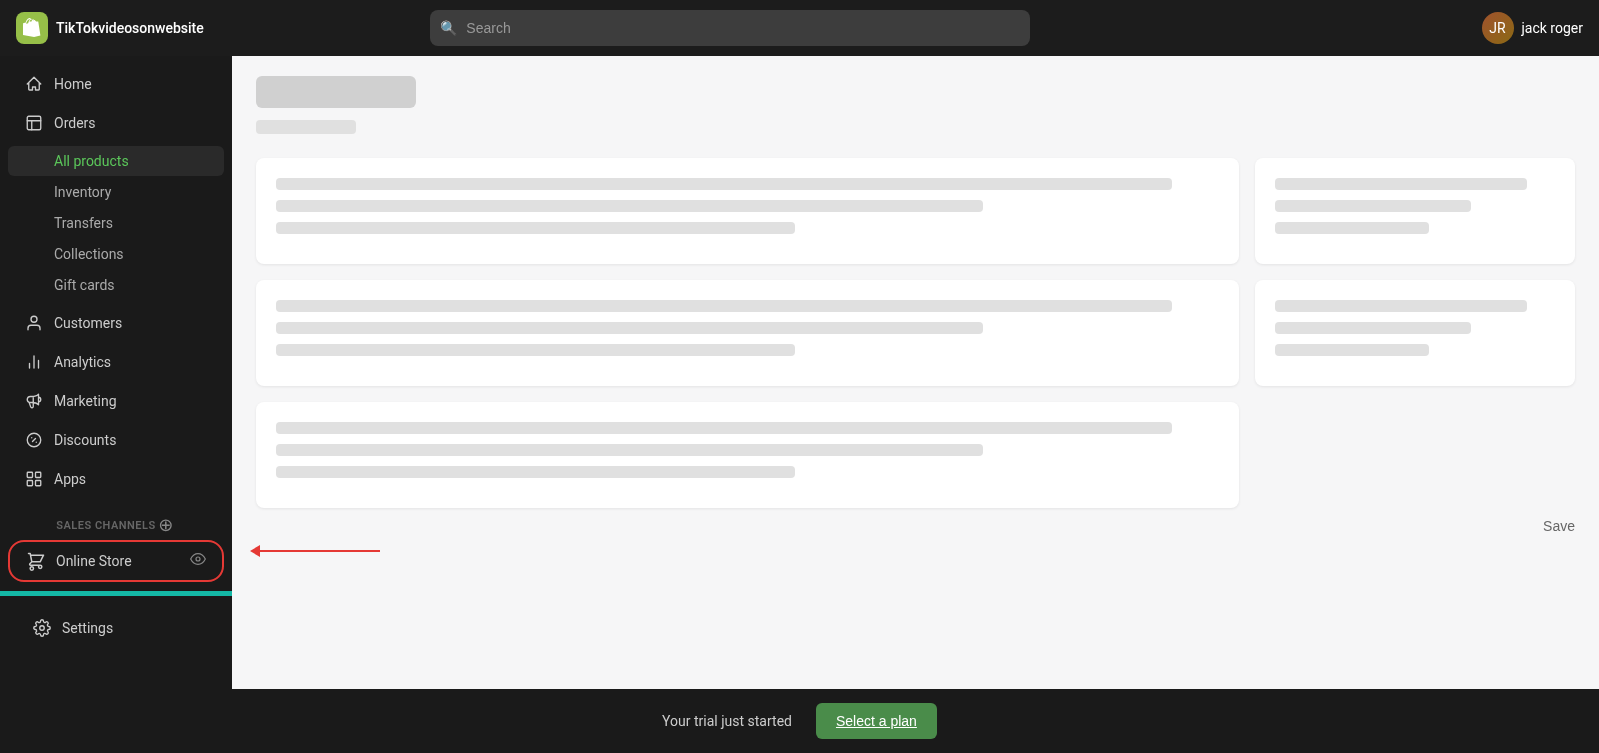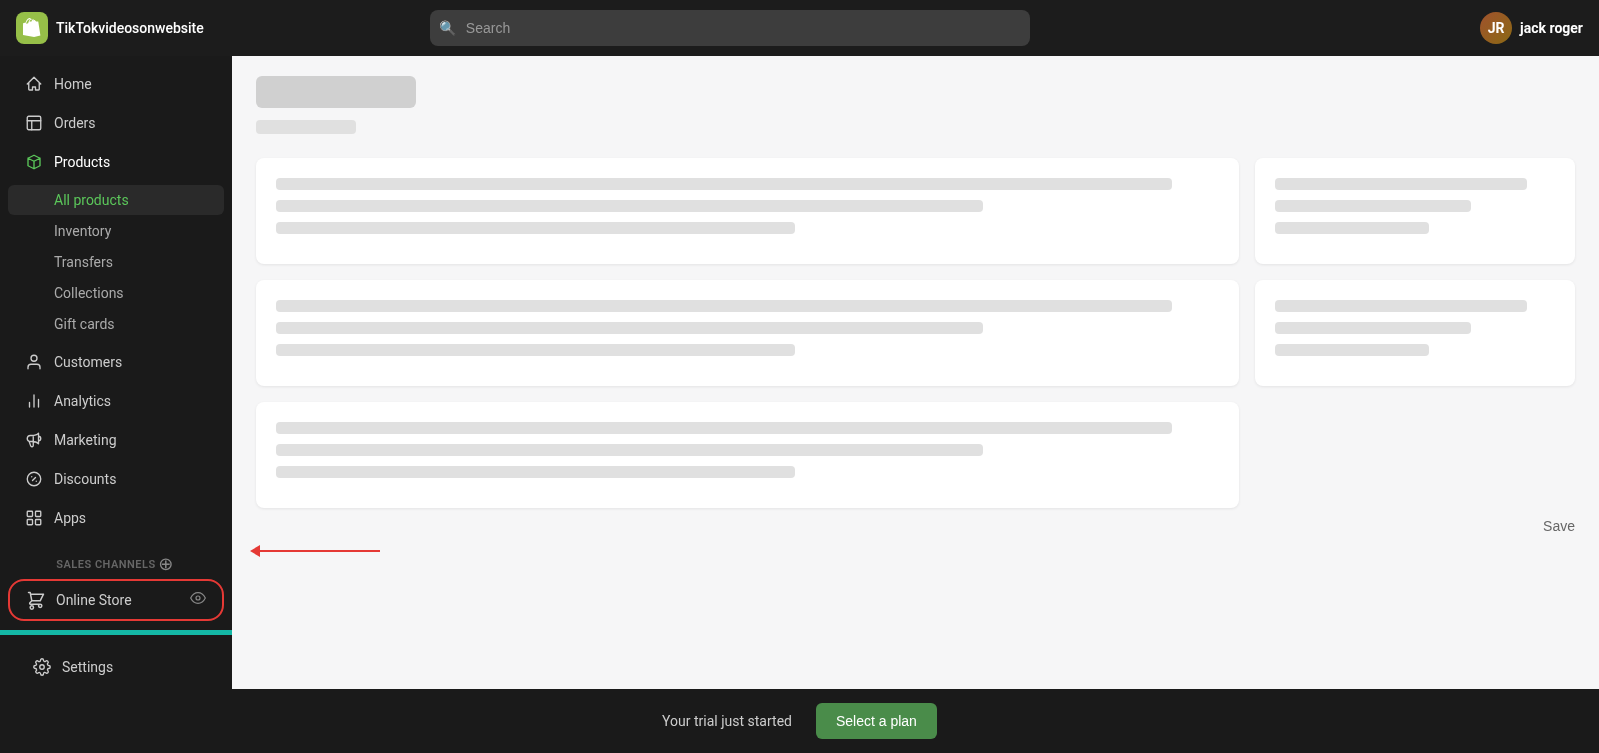--- a/index.html
+++ b/index.html
@@ -62,21 +62,20 @@
       top: 50%;
       transform: translateY(-50%);
       color: #999;
       font-size: 14px;
     }
     .nav-right {
       display: flex;
       align-items: center;
       gap: 12px;
       margin-left: auto;
-      font-weight: bold;
     }
     .user-info {
       display: flex;
       align-items: center;
       gap: 8px;
       color: #fff;
       font-size: 14px;
     }
     .avatar {
       width: 32px;
@@ -313,20 +312,21 @@
     }
     .select-plan-btn {
       background: #4a8c4a;
       color: white;
       border: none;
       padding: 10px 20px;
       border-radius: 6px;
       font-size: 14px;
       font-weight: 500;
       cursor: pointer;
+      text-decoration: underline;
     }
   </style>
 </head>
 <body>
 
 <div class="top-nav">
   <div class="nav-logo">
     <div class="shopify-icon">
       <svg width="18" height="20" viewBox="0 0 18 20" fill="none" xmlns="http://www.w3.org/2000/svg">
         <path d="M15.3 3.8c0-.1-.1-.2-.2-.2-.1 0-2-.1-2-.1s-1.3-1.3-1.5-1.5c-.1-.1-.4-.1-.5 0L10.3 3c-.4-1.2-1.1-2.3-2.4-2.3h-.1C7.5.3 7.1 0 6.8 0 4.4 0 3.2 2.9 2.8 4.4l-2 .6c-.6.2-.6.2-.7.8L-.5 17l11.6 2 6.3-1.4L15.3 3.8zM11 2.6c-.2.1-.5.1-.8.2V2.6c0-.7-.1-1.2-.3-1.7.8.1 1 1 1.1 1.7zM8.5 1c.2.5.4 1.2.4 2.1v.2L6.6 3.8C7 2.3 7.8 1.5 8.5 1zm-2 .3c.2 0 .4 0 .5.1-.7.7-1.5 2-1.8 3.8l-2.1.6C3.7 3.5 4.8 1.3 6.5 1.3z" fill="white"></path>
@@ -365,28 +365,20 @@
       <div class="sidebar-item">
         <div class="icon">
           <svg viewBox="0 0 24 24">
               <rect x="3" y="3" width="18" height="18" rx="2" stroke-linecap="round"></rect>
               <path d="M3 9h18M9 21V9" stroke-linecap="round"></path>
             </svg>
         </div>
         <span>Orders</span>
       </div>
 
-      <div class="sidebar-item products-item">
-        <div class="icon">
-          <svg viewBox="0 0 24 24" stroke="#5bc65a">
-              <path d="M20 7l-8-4-8 4m16 0l-8 4m8-4v10l-8 4m0-10L4 7m8 4v10M4 7v10l8 4" stroke-linecap="round" stroke-linejoin="round"></path>
-            </svg>
-        </div>
-        <span>Products</span>
-      </div>
 
       <div class="sidebar-sub-items">
         <div class="sidebar-sub-item active">
           <span>All products</span>
         </div>
         <div class="sidebar-sub-item">
           <span>Inventory</span>
         </div>
         <div class="sidebar-sub-item">
           <span>Transfers</span>

